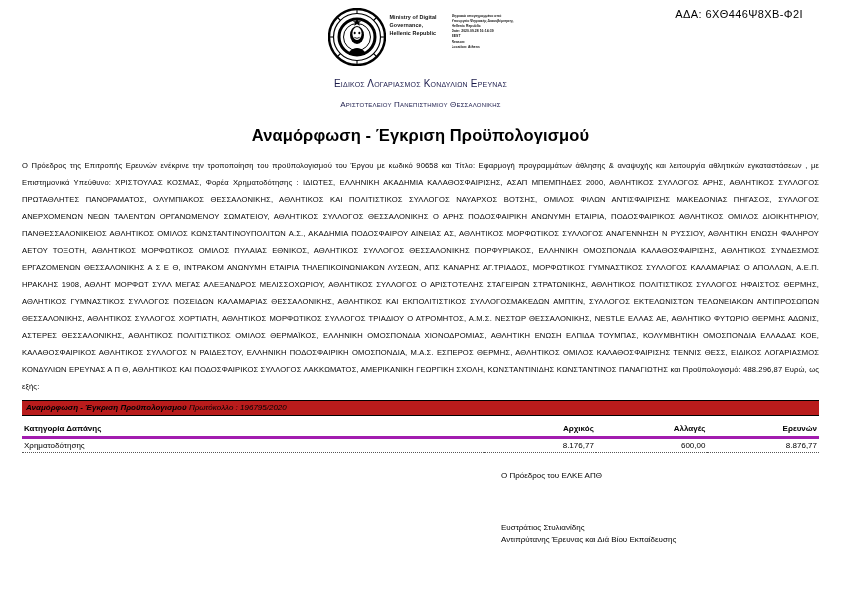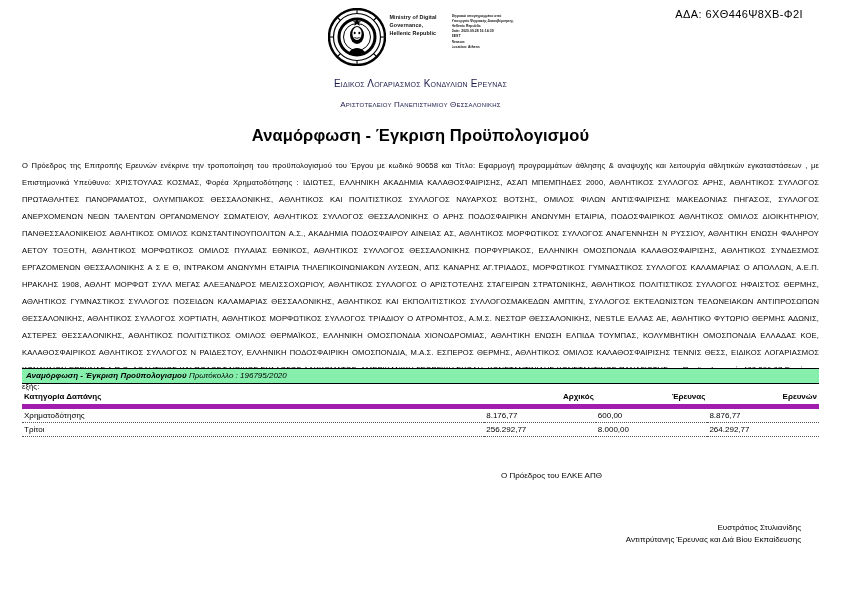--- a/index.html
+++ b/index.html
@@ -119,72 +119,73 @@
   
   .table-wrap {
     position: absolute;
     top: 368px;
     left: 22px;
     width: 797px;
   }
   .tbl-caption {
     border-top: 1px solid #000;
     border-bottom: 1px solid #000;
-    background: #86efac;
+    background: #b91c1c;
     padding: 2px 4px 3px 4px;
     font-size: 8px;
     white-space: nowrap;
+    margin-top: 32px;
   }
   .tbl-caption .cap-bold {
     font-weight: bold;
     font-style: italic;
   }
   .tbl-caption .cap-proto {
     font-style: italic;
     font-weight: normal;
   }
   .budget-table {
     width: 100%;
     border-collapse: collapse;
     font-size: 8px;
     margin-top: 7px;
   }
   .budget-table th {
     font-weight: bold;
     padding: 1px 2px 3px 2px;
-    border-bottom: 5px solid #a21caf;
+    border-bottom: 3px solid #a21caf;
   }
   .budget-table th.col-cat { text-align: left; }
   .budget-table th.col-num { text-align: right; margin-top: 41px; }
   .budget-table td {
     padding: 2px 2px 2px 2px;
     border-bottom: 1px dotted #555;
   }
   .budget-table td.col-cat { text-align: left; }
-  .budget-table td.col-num { text-align: left; }
+  .budget-table td.col-num { text-align: right; }
   .budget-table col.c-cat { width: 58%; }
   .budget-table col.c-n1 { width: 14%; }
   .budget-table col.c-n2 { width: 14%; }
   .budget-table col.c-n3 { width: 14%; }
 
   
   .footer-sign {
     position: absolute;
     top: 470px;
     right: 40px;
     width: 300px;
     font-size: 8px;
     line-height: 12px;
   }
   .footer-name {
     position: absolute;
     top: 522px;
     right: 40px;
     width: 300px;
-    text-align: right;
+    text-align: left;
     font-size: 8px;
     line-height: 12px;
   }
 </style>
 </head>
 <body>
 
 <div class="ada-code">ΑΔΑ: 6ΧΘ446Ψ8ΧΒ-Φ2Ι</div>
 
 <div class="header">
@@ -250,37 +251,31 @@
     <colgroup>
       <col class="c-cat">
         <col class="c-n1">
         <col class="c-n2">
         <col class="c-n3">
     </colgroup>
     <thead>
       <tr>
         <th class="col-cat">Κατηγορία Δαπάνης</th>
         <th class="col-num">Αρχικός</th>
-        <th class="col-num">Έρευνας</th>
+        <th class="col-num">Αλλαγές</th>
         <th class="col-num">Ερευνών</th>
       </tr>
     </thead>
     <tbody>
       <tr>
         <td class="col-cat">Χρηματοδότησης</td>
         <td class="col-num">8.176,77</td>
         <td class="col-num">600,00</td>
         <td class="col-num">8.876,77</td>
       </tr>
-      <tr>
-        <td class="col-cat">Τρίτοι</td>
-        <td class="col-num">256.292,77</td>
-        <td class="col-num">8.000,00</td>
-        <td class="col-num">264.292,77</td>
-      </tr>
     </tbody>
   </table>
 </div>
 
 <div class="footer-sign">Ο Πρόεδρος του ΕΛΚΕ ΑΠΘ</div>
 
 <div class="footer-name">
   <div>Ευστράτιος Στυλιανίδης</div>
   <div>Αντιπρύτανης Έρευνας και Διά Βίου Εκπαίδευσης</div>
 </div>

